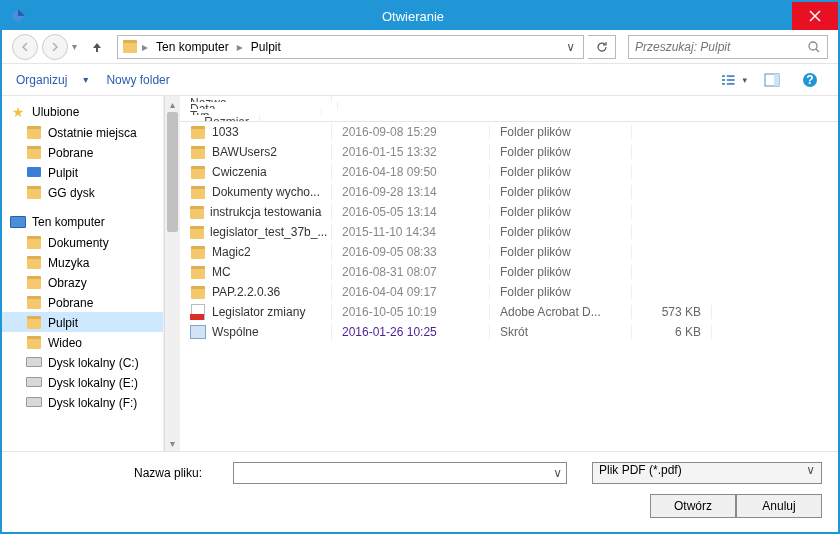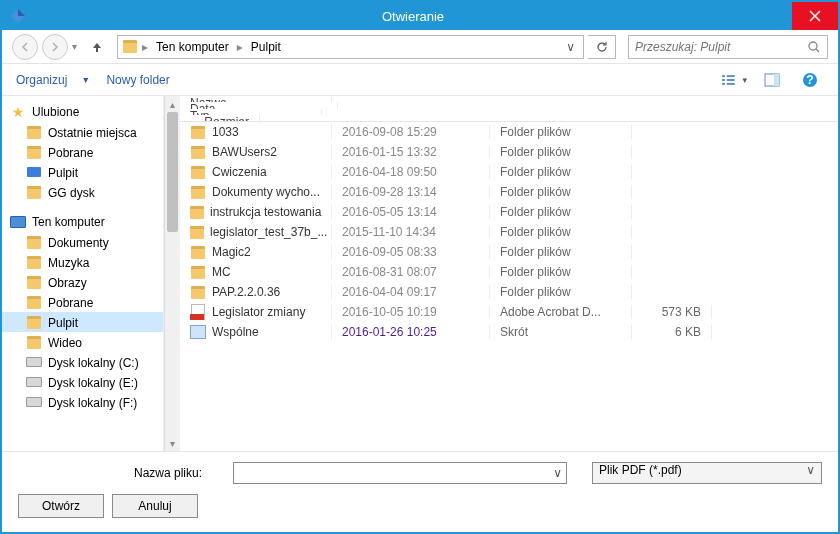--- a/index.html
+++ b/index.html
@@ -55,21 +55,21 @@
 .rows { flex: 1; overflow-y: auto; }
 .row { display: flex; height: 20px; align-items: center; color: #333; cursor: pointer; }
 .row .col-name { display: flex; align-items: center; gap: 6px; }
 .footer { border-top: 1px solid #e5e5e5; padding: 10px 16px 14px; display: flex; flex-direction: column; gap: 10px; }
 .footer-row1 { display: flex; align-items: center; gap: 25px; }
 .footer-row1 .label { width: 190px; text-align: right; padding-right: 6px; }
 .filename-input { flex: 1; height: 22px; border: 1px solid #8a8a8a; padding: 0 4px; display: flex; align-items: center; background: #fff; }
 .filename-input .dd { margin-left: auto; color: #555; }
 .filter-select { width: 230px; height: 22px; border: 1px solid #8a8a8a; display: flex; align-items: flex-start; padding: 0 6px; background: #f4f4f4; }
 .filter-select .dd { margin-left: auto; color: #555; }
-.footer-row2 { display: flex; justify-content: flex-start; gap: 8px; }
+.footer-row2 { display: flex; justify-content: flex-end; }
 .dlg-btn { width: 86px; height: 24px; border: 1px solid #8a8a8a; background: #f0f0f0; display: flex; align-items: center; justify-content: center; cursor: pointer; }
 svg { display: block; }
 </style>
 </head>
 <body>
 
 <div class="window">
 
   <div class="titlebar">
     <span class="app-icon">

